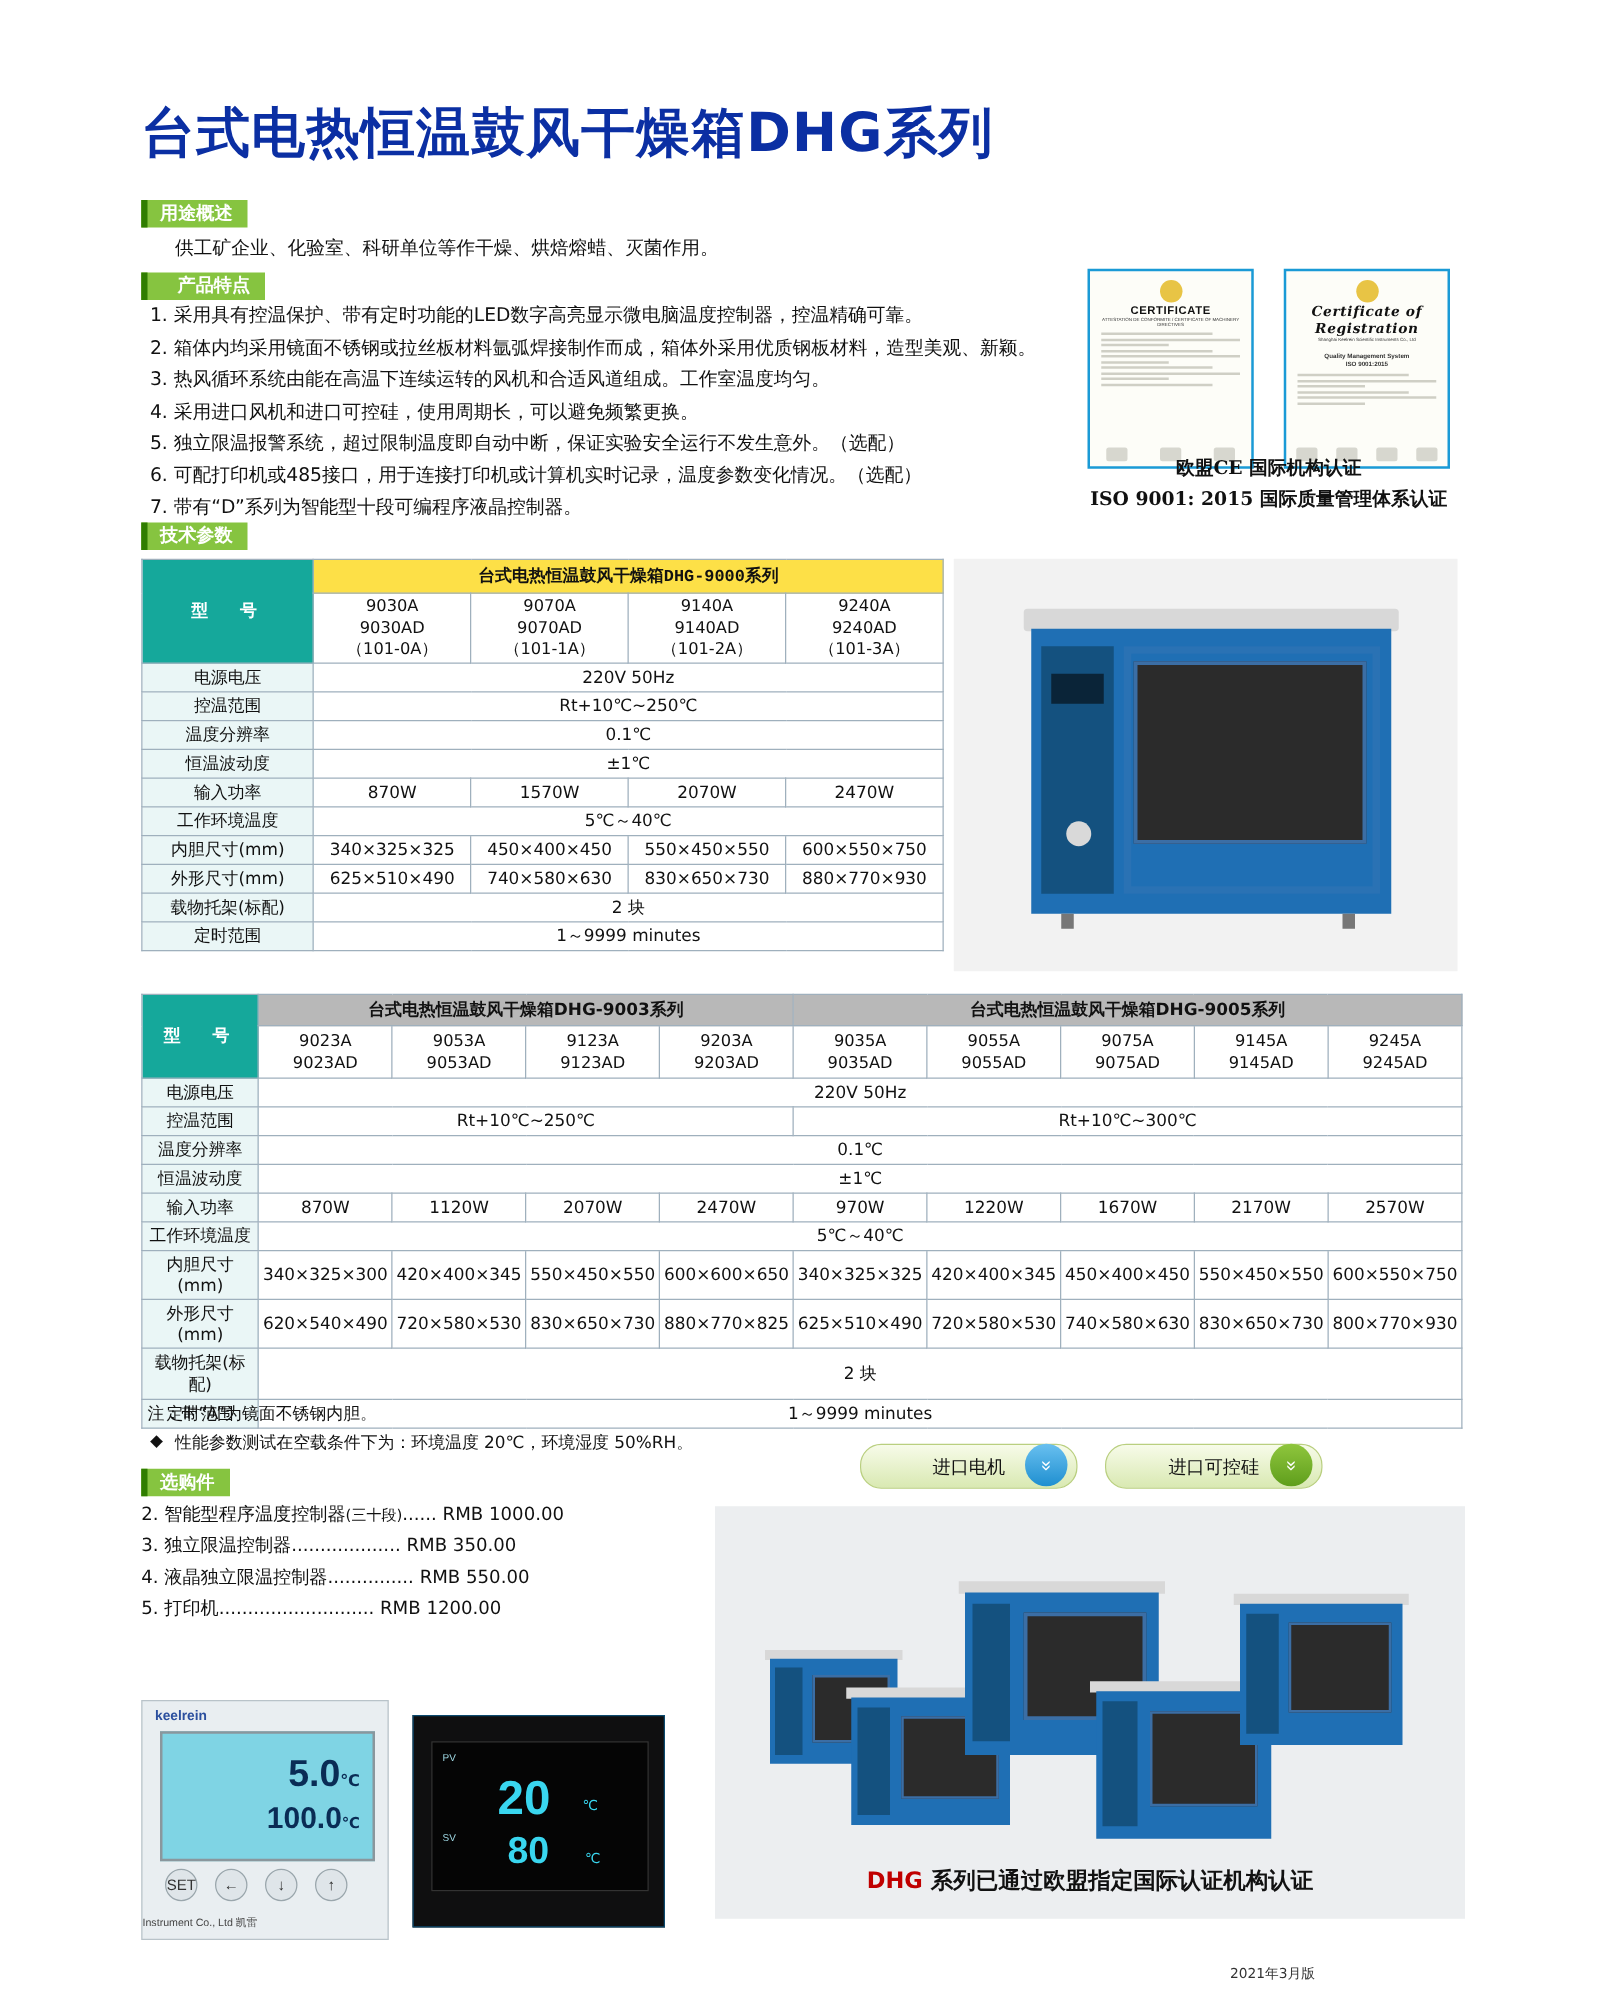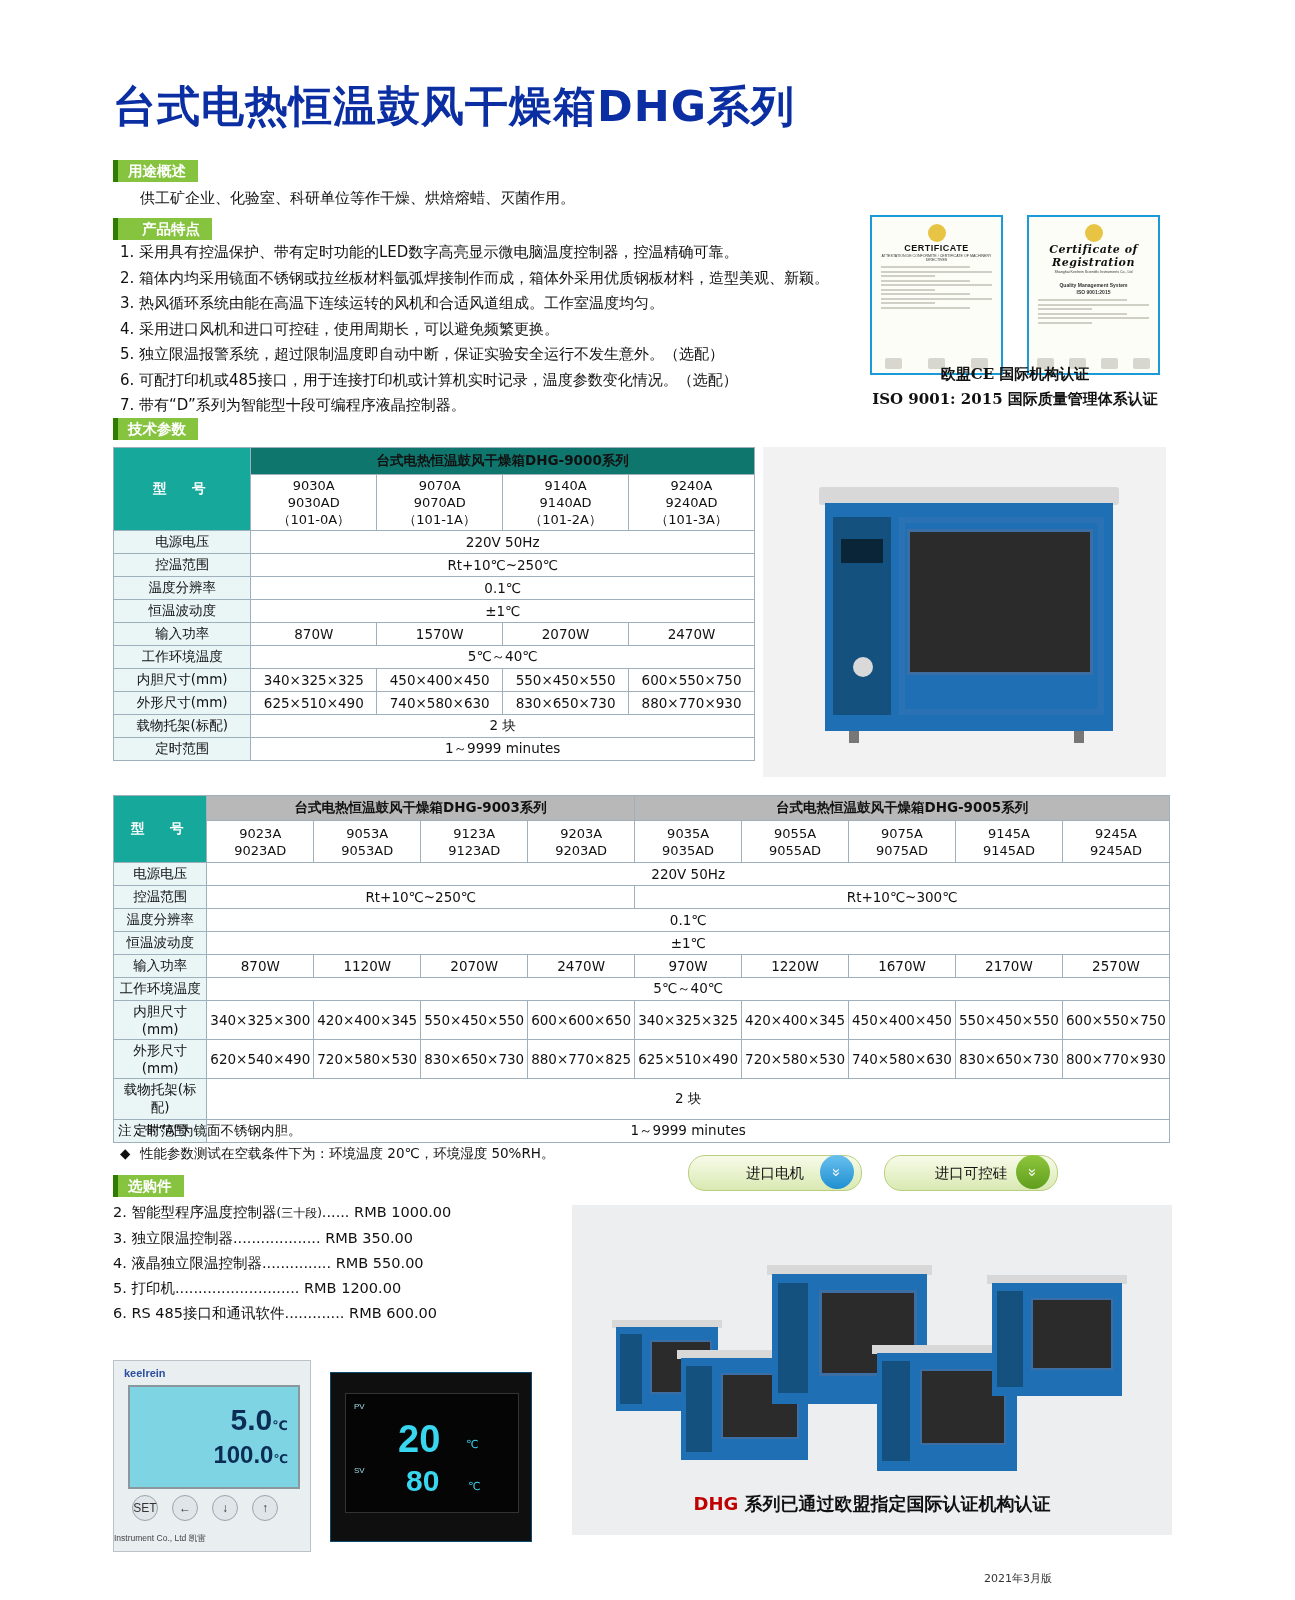--- a/index.html
+++ b/index.html
@@ -172,21 +172,21 @@
     <div>欧盟CE 国际机构认证</div>
     <div>ISO 9001: 2015 国际质量管理体系认证</div>
   </div>
 
   <div class="ribbon" style="left:113px;top:418px;">技术参数</div>
 
   <table style="left:113px;top:447px;width:642px;">
     <tbody>
         <tr>
       <td class="hl" rowspan="2" style="width:150px;height:68px;">型　号</td>
-      <td class="grayhdr" colspan="4" style="height:22px;background:#0f766e;">台式电热恒温鼓风干燥箱DHG-9000系列</td>
+      <td class="grayhdr" colspan="4" style="height:22px;background:#fde047;font-family:Liberation Mono, monospace;">台式电热恒温鼓风干燥箱DHG-9000系列</td>
     </tr>
     <tr>
       <td class="modelcell" style="width:123px;white-space:pre-line;">9030A
 9030AD
 （101-0A）</td>
       <td class="modelcell" style="width:123px;white-space:pre-line;">9070A
 9070AD
 （101-1A）</td>
       <td class="modelcell" style="width:123px;white-space:pre-line;">9140A
 9140AD
@@ -376,25 +376,20 @@
     <div>
       <span>4.</span>
       <span>液晶独立限温控制器</span><span>...............</span>
       <span>RMB   550.00</span>
     </div>
     <div>
       <span>5.</span>
       <span>打印机</span><span>...........................</span>
       <span>RMB  1200.00</span>
     </div>
-    <div>
-      <span>6.</span>
-      <span>RS 485接口和通讯软件</span><span>.............</span>
-      <span>RMB   600.00</span>
-    </div>
   </div>
 
   <div class="badge" style="left:688px;top:1155px;width:172px;">
     <span>进口电机</span>
   </div>
   <div class="chev blue" style="left:820px;top:1155px;">
     <span style="transform:rotate(90deg);">»</span>
   </div>
   <div class="badge" style="left:884px;top:1155px;width:172px;">
     <span>进口可控硅</span>

